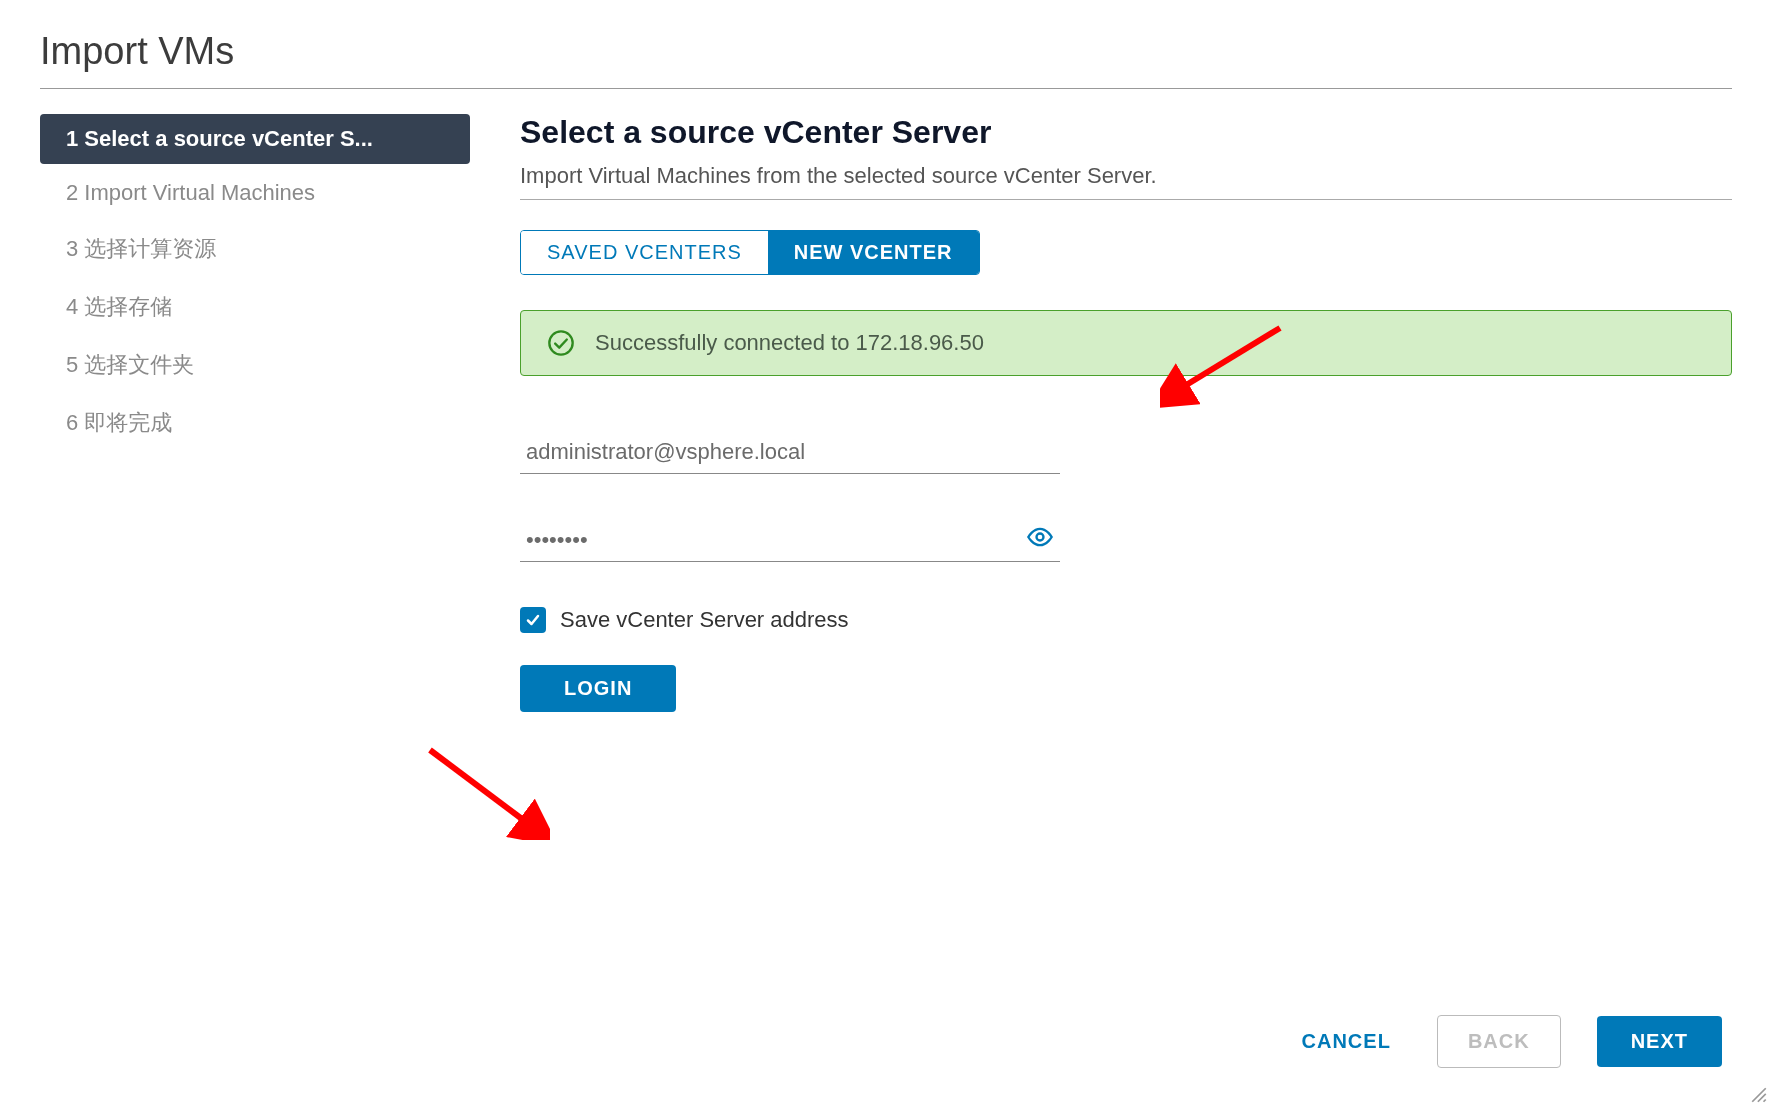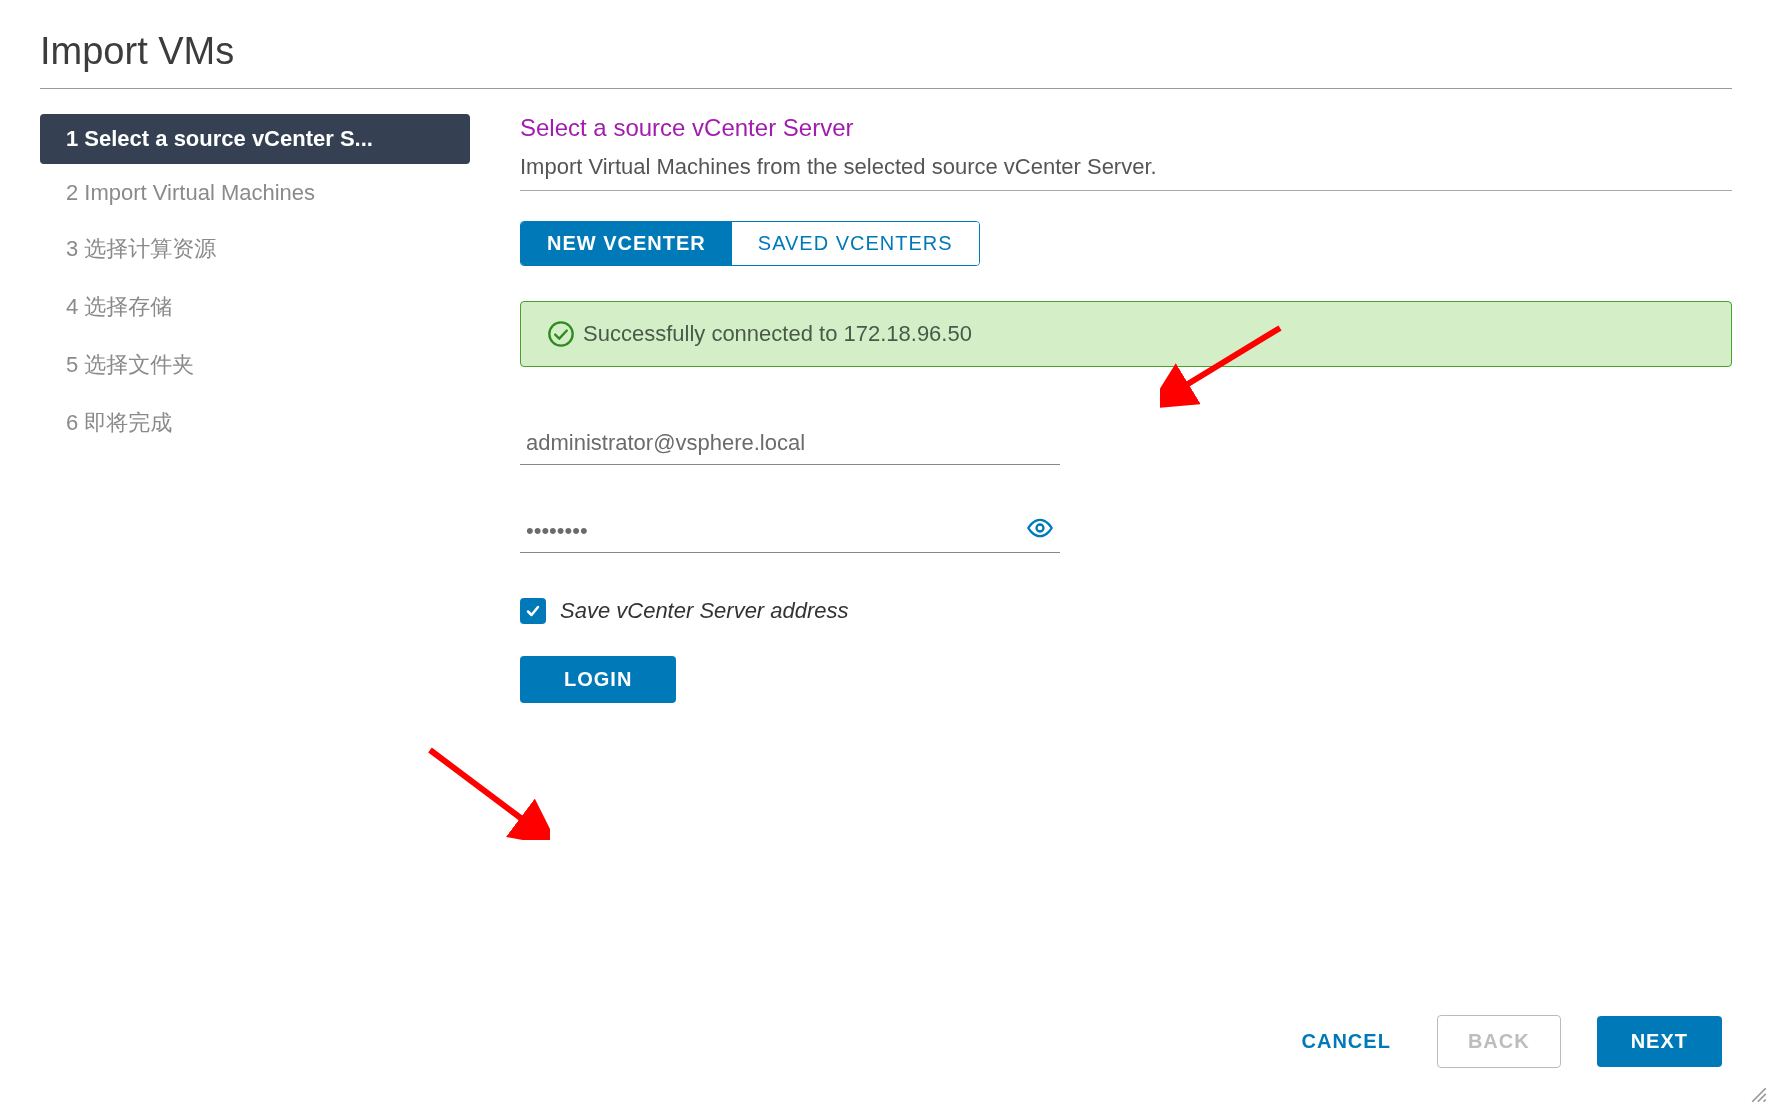--- a/index.html
+++ b/index.html
@@ -44,23 +44,23 @@
       border-radius: 4px;
       white-space: nowrap;
       overflow: hidden;
       text-overflow: ellipsis;
     }
     .wizard-content {
       flex: 1;
       padding-left: 50px;
     }
     .content-title {
-      font-size: 24px;
-      font-weight: 400;
-      color: #a21caf;
+      font-size: 32px;
+      font-weight: 700;
+      color: #0f172a;
       margin-bottom: 12px;
     }
     .content-subtitle {
       font-size: 22px;
       color: #555;
       margin-bottom: 10px;
     }
     .content-divider {
       border: none;
       border-top: 1px solid #aaa;
@@ -87,21 +87,21 @@
       color: #fff;
       font-weight: 600;
     }
     .success-banner {
       border: 1px solid #4aa02c;
       background: #d4eec7;
       border-radius: 4px;
       padding: 18px 26px;
       display: flex;
       align-items: center;
-      gap: 8px;
+      gap: 20px;
       margin-bottom: 55px;
       margin-top: 28px;
     }
     .success-banner .icon {
       width: 28px; height: 28px;
     }
     .success-banner .msg {
       font-size: 22px;
       color: #4a5a4a;
     }
@@ -124,21 +124,20 @@
       position: absolute;
       right: 6px;
       top: 4px;
       cursor: pointer;
     }
     .checkbox-row {
       display: flex;
       align-items: flex-end;
       gap: 14px;
       margin-bottom: 32px;
-      font-style: italic;
     }
     .checkbox {
       width: 26px; height: 26px;
       background: #0079b8;
       border-radius: 4px;
       display: flex;
       align-items: center;
       justify-content: center;
       cursor: pointer;
     }
@@ -223,22 +222,22 @@
     <div class="step">5 选择文件夹</div>
     <div class="step">6 即将完成</div>
   </div>
 
   <div class="wizard-content">
     <div class="content-title">Select a source vCenter Server</div>
     <div class="content-subtitle">Import Virtual Machines from the selected source vCenter Server.</div>
     <hr class="content-divider">
 
     <div class="tab-group">
+      <div class="tab">SAVED VCENTERS</div>
       <div class="tab active">NEW VCENTER</div>
-      <div class="tab">SAVED VCENTERS</div>
     </div>
 
     <div class="success-banner">
       <span class="icon">
         <svg viewBox="0 0 24 24" width="28" height="28">
             <circle cx="12" cy="12" r="10" fill="none" stroke="#2f8a1f" stroke-width="2"></circle>
             <path d="M7 12.5 L10.5 16 L17 9" fill="none" stroke="#2f8a1f" stroke-width="2" stroke-linecap="round" stroke-linejoin="round"></path>
           </svg>
       </span>
       <span class="msg">Successfully connected to 172.18.96.50</span>

